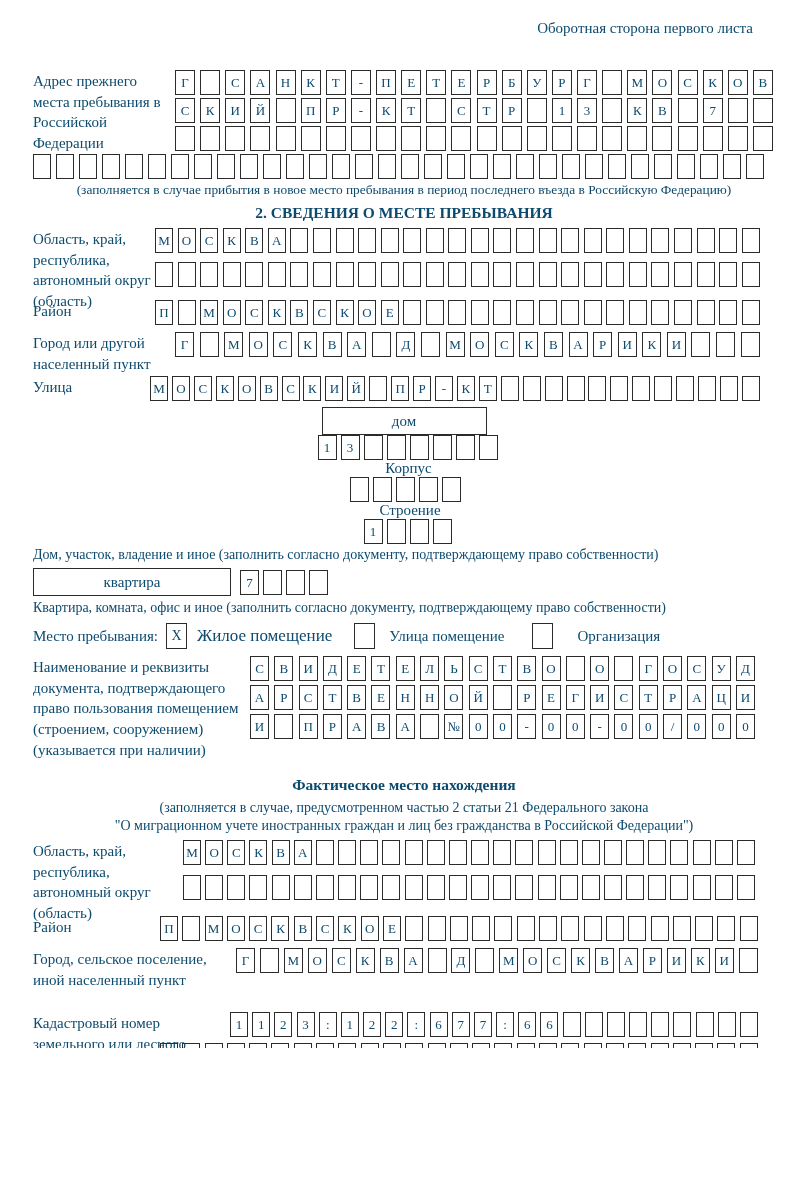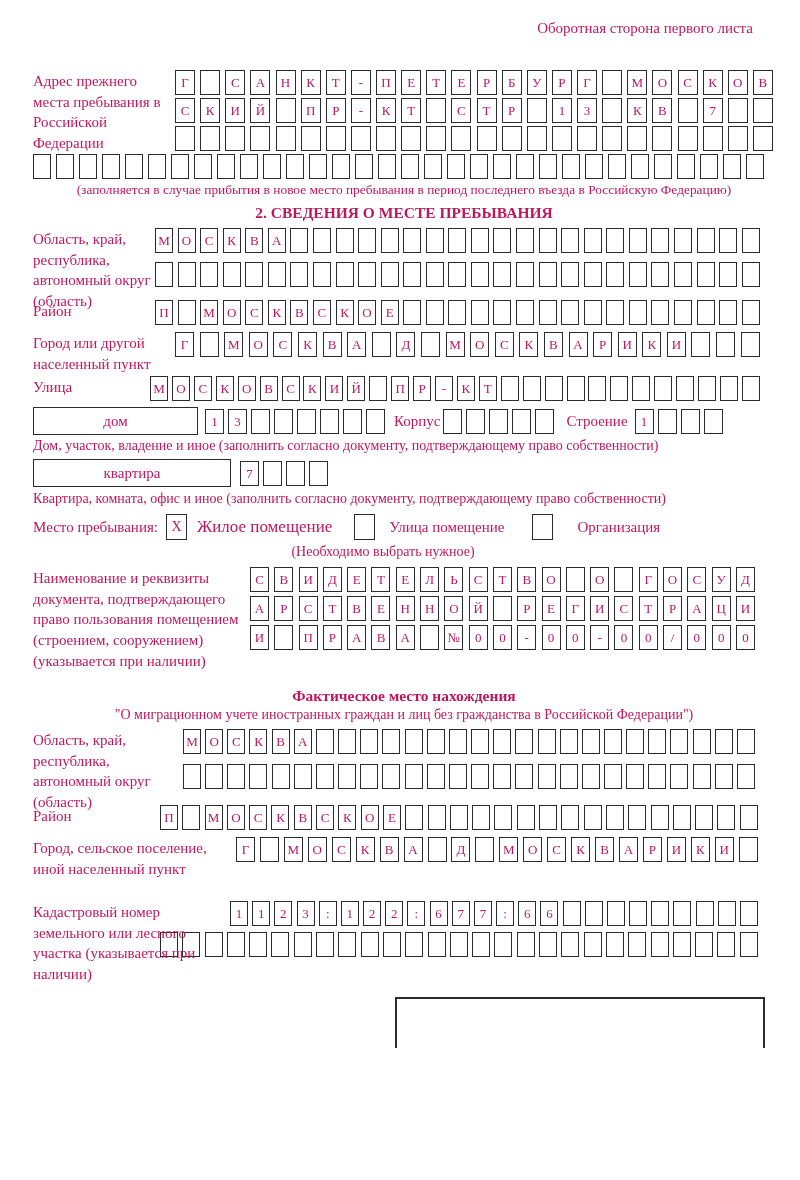--- a/index.html
+++ b/index.html
@@ -1,21 +1,21 @@
 <!DOCTYPE html>
 <html><head>
 <meta charset="utf-8">
 <style>
   html,body{margin:0;padding:0;background:#ffffff;}
   .page{
     position:relative;
     width:800px;height:1048px;
     background:#ffffff;
     font-family:"Liberation Serif","DejaVu Serif",serif;
-    color:#be185d;
+    color:#0c4a6e;
     overflow:hidden;
     box-sizing:border-box;
     padding:20px 25px 0 33px;
   }
   .hdr-note{text-align:right;padding-right:22px;font-size:15px;}
   .field{position:relative;}
   .flabel{position:absolute;left:0;top:1px;font-size:15px;line-height:1.38;}
   .frows{box-sizing:border-box;}
   .boxrow{display:flex;justify-content:space-between;}
   .boxrow-g{display:flex;gap:4px;}
@@ -322,21 +322,21 @@
         <span class="cell"></span>
         <span class="cell"></span>
         <span class="cell"></span>
         <span class="cell"></span>
         <span class="cell"></span>
         <span class="cell"></span>
         <span class="cell"></span>
       </div>
   </div>
 
-  <div class="inline-row" style="margin-top:6px;">
+  <div class="inline-row" style="margin-top:6px;flex-direction:column;">
     <div class="labelbox" style="width:165px;">дом</div>
     <div class="boxrow-g w19" style="margin-left:7px;">
         <span class="cell">1</span>
         <span class="cell">3</span>
         <span class="cell"></span>
         <span class="cell"></span>
         <span class="cell"></span>
         <span class="cell"></span>
         <span class="cell"></span>
         <span class="cell"></span>
@@ -372,21 +372,20 @@
 
   <div class="inline-row" style="margin-top:7px;">
     <div style="font-size:15px;">Место пребывания:</div>
     <span class="cell chk" style="margin-left:8px;">X</span>
     <div style="font-size:17px;margin-left:10px;">Жилое помещение</div>
     <span class="cell chk" style="margin-left:22px;"></span>
     <div style="font-size:15px;margin-left:14px;">Улица помещение</div>
     <span class="cell chk" style="margin-left:28px;"></span>
     <div style="font-size:15px;margin-left:24px;">Организация</div>
   </div>
-  <div class="note note-c" style="margin-top:4px;width:420px;margin-left:140px;font-size:14px;">(Необходимо выбрать нужное)</div>
 
   <div class="field" style="margin-top:7px;min-height:112px;">
     <div class="flabel" style="width:208px;">Наименование и реквизиты документа, подтверждающего право пользования помещением (строением, сооружением) (указывается при наличии)</div>
     <div class="frows" style="margin-left:217px;width:505px;">
       <div class="boxrow w19">
           <span class="cell">С</span>
           <span class="cell">В</span>
           <span class="cell">И</span>
           <span class="cell">Д</span>
           <span class="cell">Е</span>
@@ -450,20 +449,21 @@
           <span class="cell">0</span>
           <span class="cell">/</span>
           <span class="cell">0</span>
           <span class="cell">0</span>
           <span class="cell">0</span>
         </div>
     </div>
   </div>
 
   <div class="sec-title" style="margin-top:8px;width:742px;">Фактическое место нахождения</div>
+  <div class="note note-c" style="margin-top:6px;width:742px;font-size:14px;">(заполняется в случае, предусмотренном частью 2 статьи 21 Федерального закона</div>
   <div class="note note-c" style="margin-top:2px;width:742px;font-size:14px;">"О миграционном учете иностранных граждан и лиц без гражданства в Российской Федерации")</div>
 
   <div class="field" style="margin-top:6px;min-height:64px;">
     <div class="flabel" style="width:146px;">Область, край, республика, автономный округ (область)</div>
     <div class="frows" style="margin-left:150px;width:572px;">
       <div class="boxrow w18">
           <span class="cell">М</span>
           <span class="cell">О</span>
           <span class="cell">С</span>
           <span class="cell">К</span>

